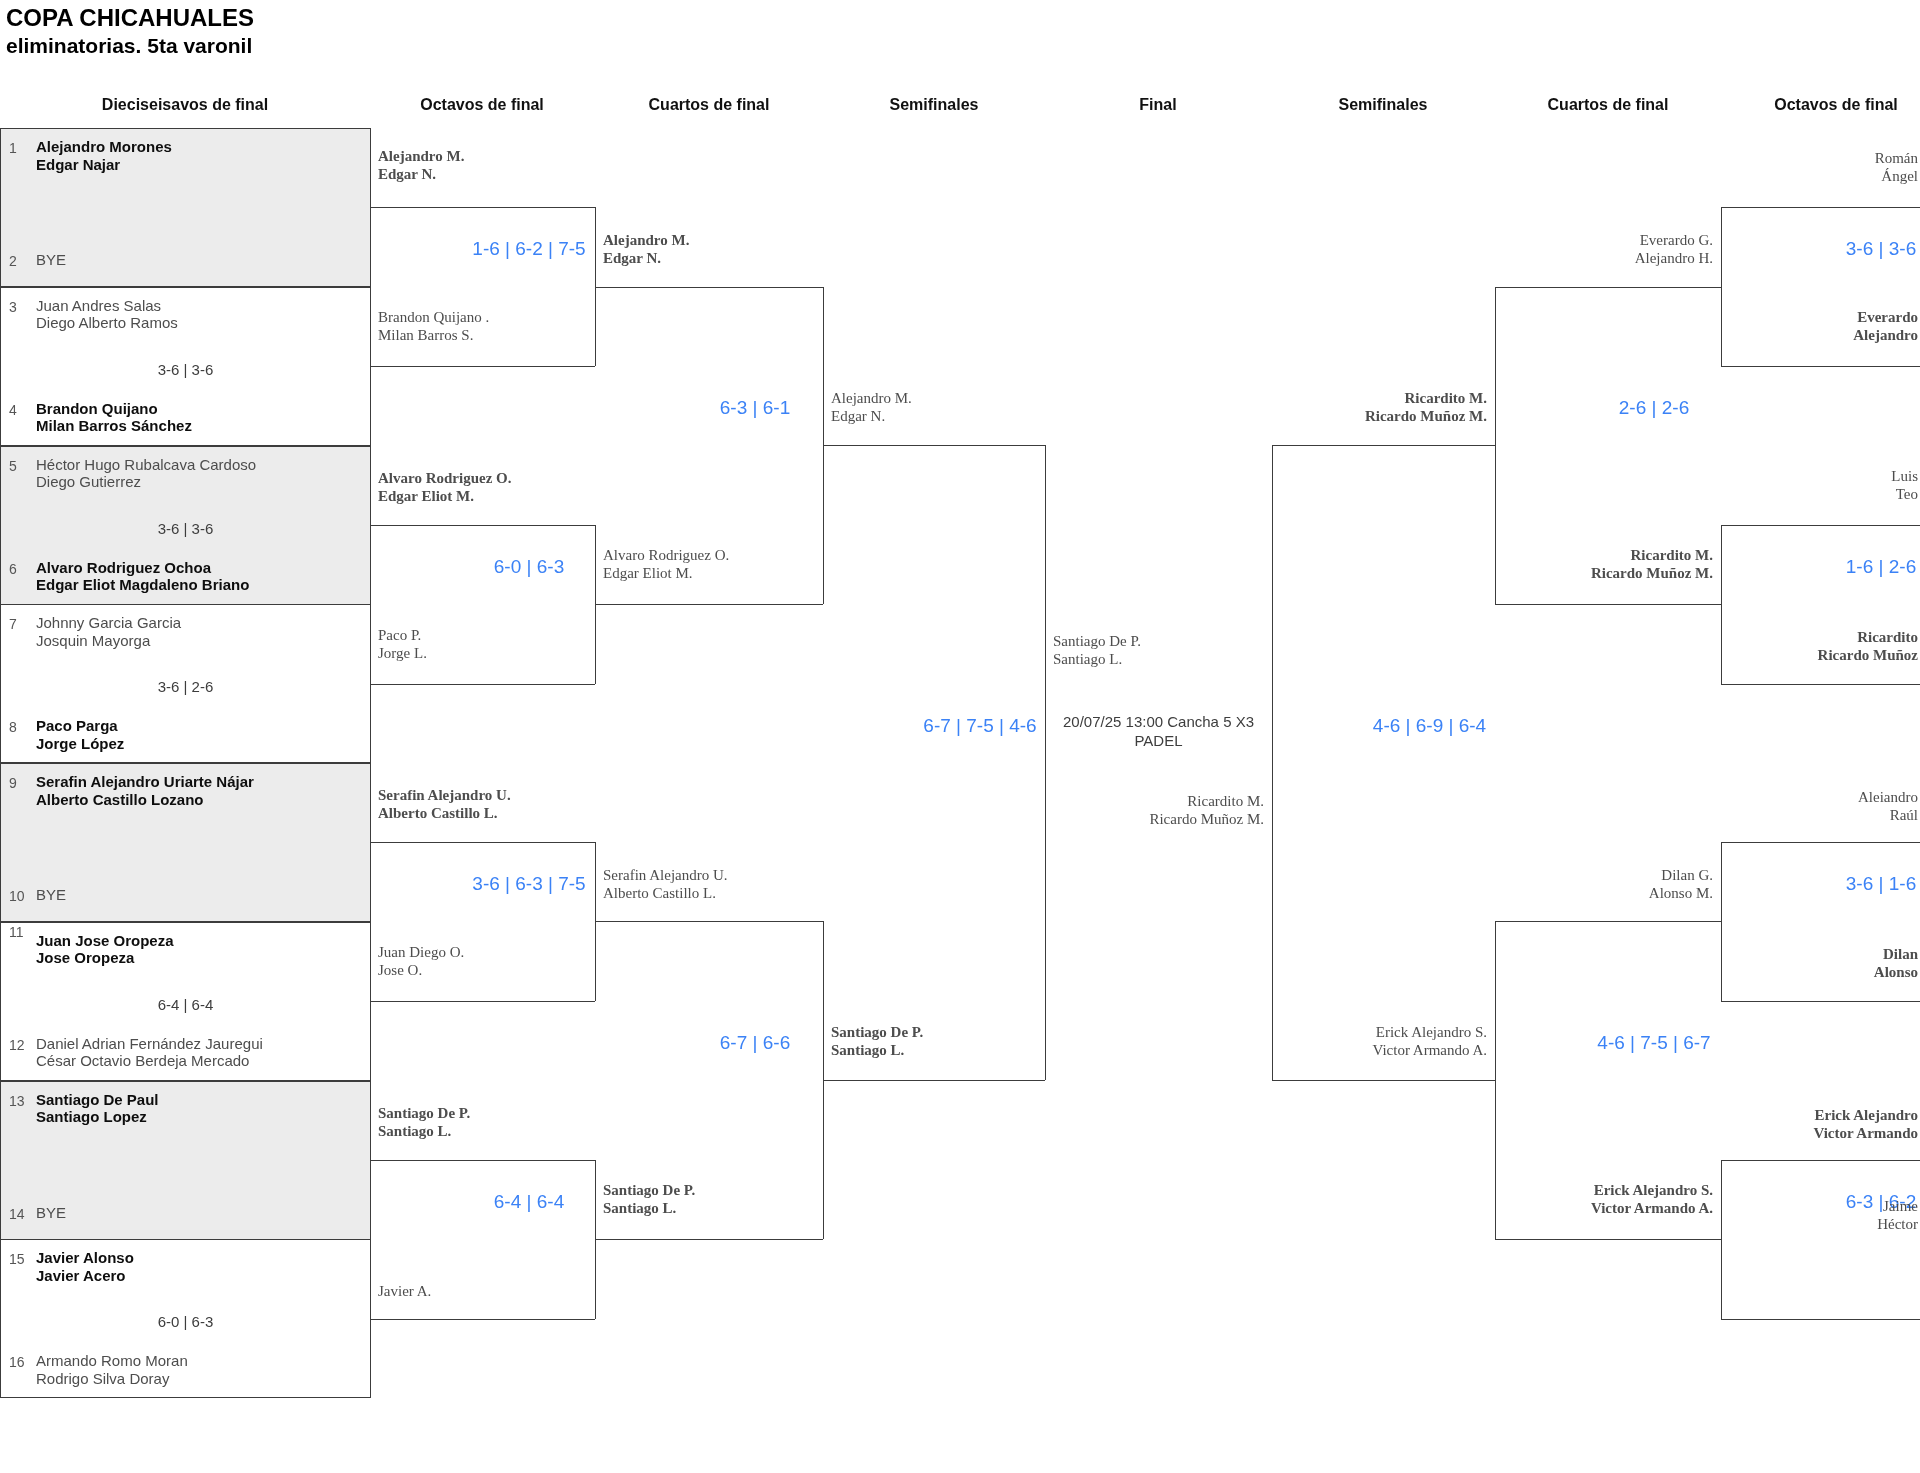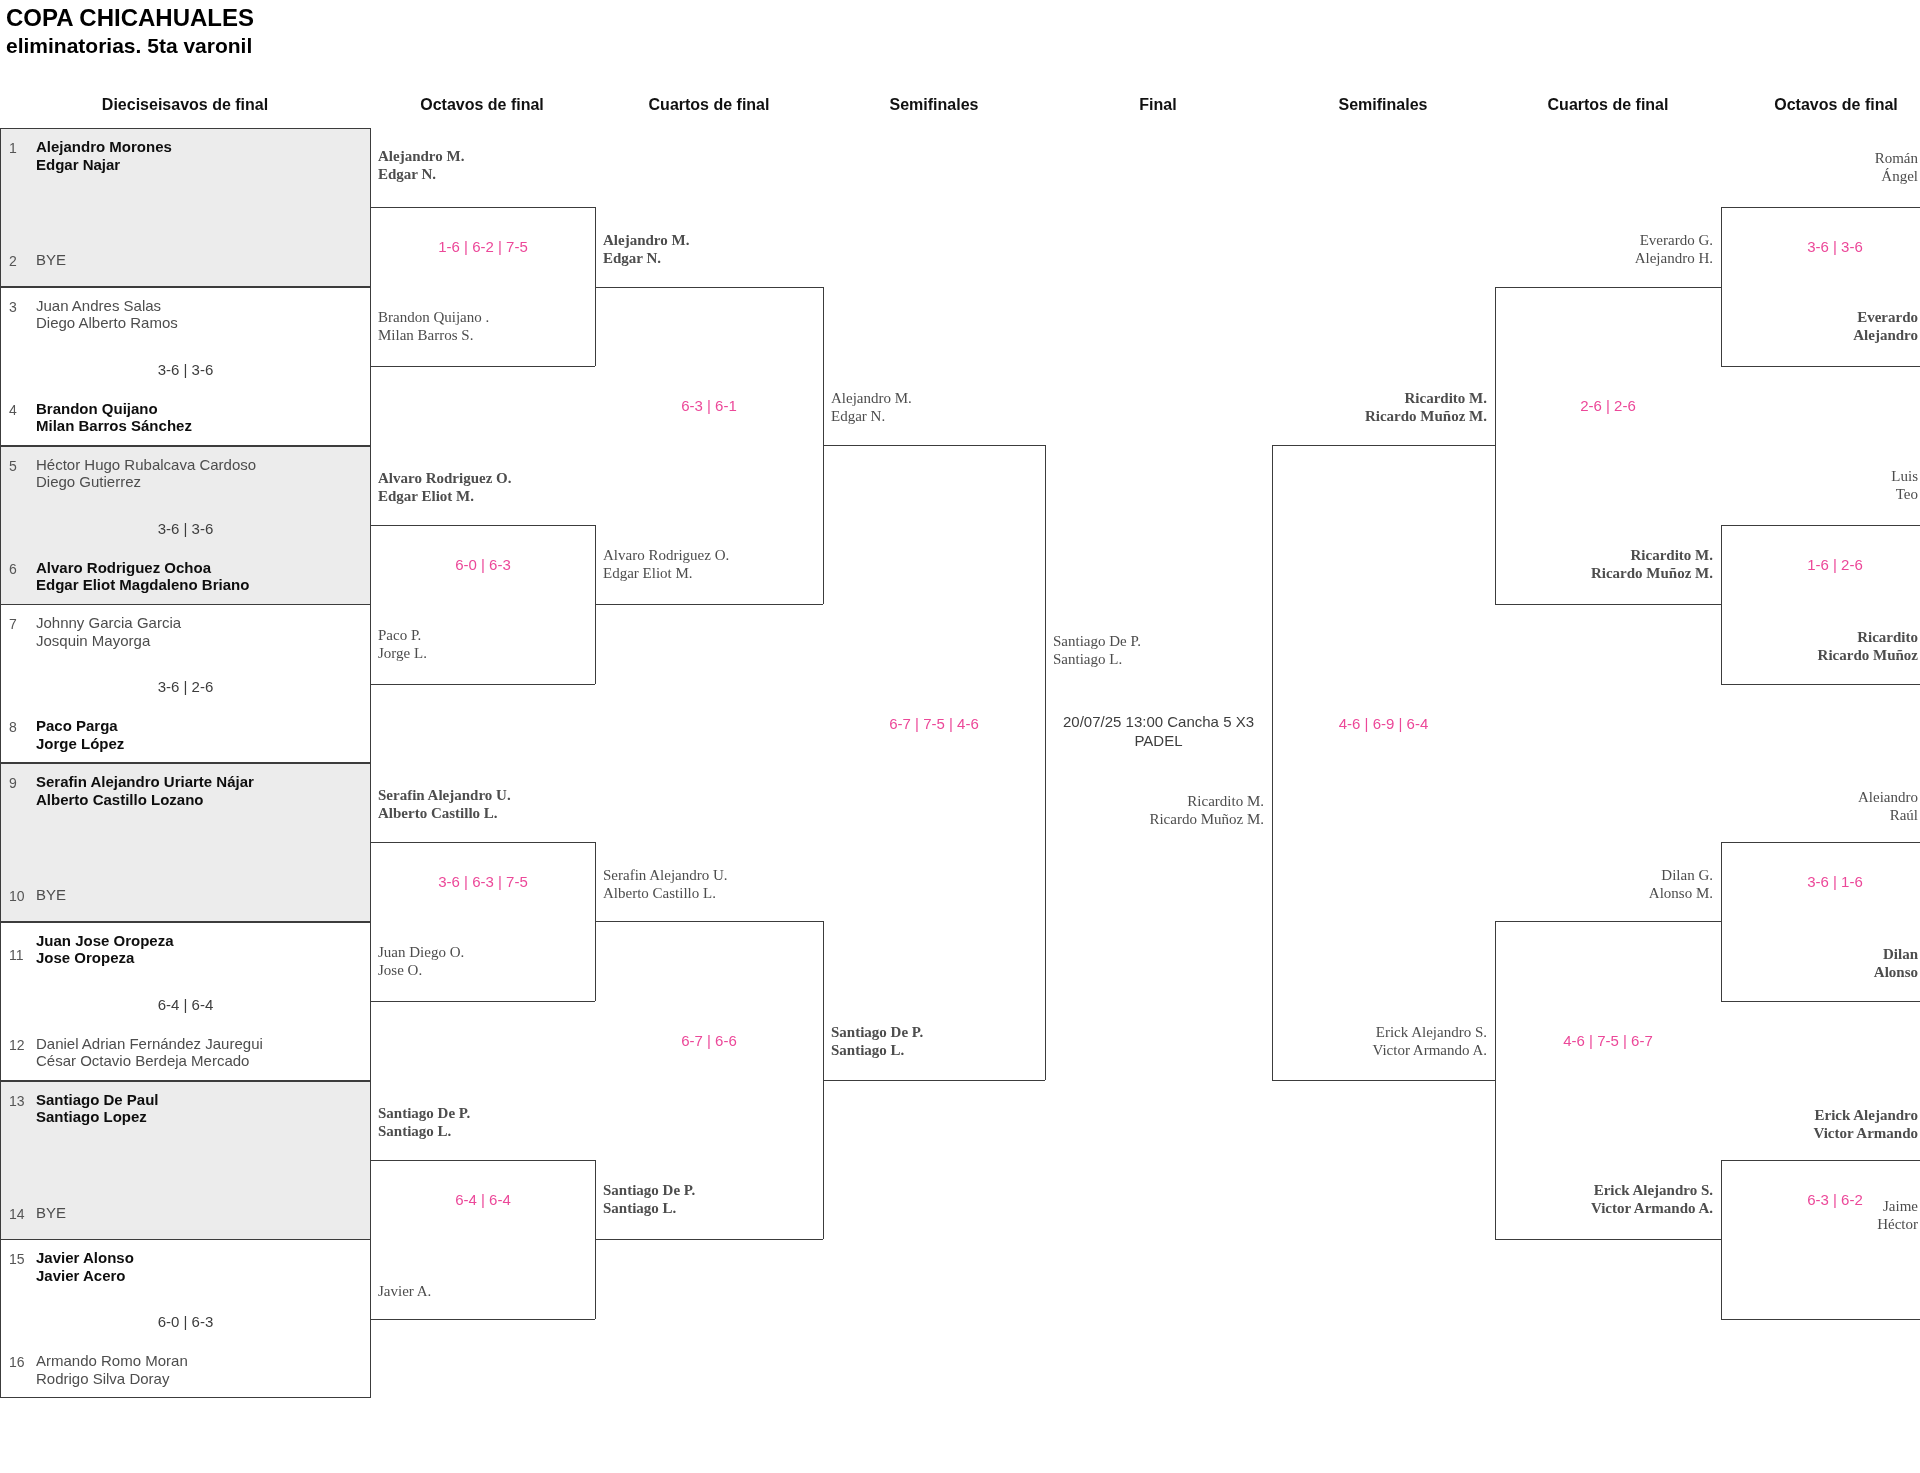--- a/index.html
+++ b/index.html
@@ -12,21 +12,21 @@
   .pair.alt{background:#ececec;}
   .num{position:absolute;left:8px;font-size:14px;color:#555;}
   .team{position:absolute;left:35px;font-size:15px;line-height:17.5px;color:#4d4d4d;white-space:nowrap;}
   .b{font-weight:700;color:#0e0e0e;}
   .tl{display:block;}
   .pscore{position:absolute;left:0;top:73px;width:100%;text-align:center;font-size:15px;color:#3d3d3d;}
   .hline{position:absolute;height:1px;background:#3c3c3c;}
   .vline{position:absolute;width:1px;background:#3c3c3c;}
   .mlabel{position:absolute;font-size:15px;line-height:17.5px;color:#4d4d4d;white-space:nowrap;font-family:Liberation Serif, serif;}
   .mlabel.r{text-align:right;}
-  .mscore{position:absolute;text-align:center;font-size:15px;color:#ec4899;white-space:nowrap;}
+  .mscore{position:absolute;text-align:center;font-size:19px;color:#3b82f6;white-space:nowrap;margin-left:46px;}
   .finfo{position:absolute;left:1045px;top:712px;width:227px;text-align:center;font-size:15px;line-height:19px;color:#3d3d3d;}
   .logo{position:absolute;left:1688px;top:5px;width:226px;height:62px;}
   .dot{position:absolute;border-radius:50%;}
   .logotext{position:absolute;left:64px;top:2px;font-size:45px;font-weight:700;letter-spacing:-1px;color:#76b82a;}
 </style>
 </head>
 <body>
 
 <div class="canvas">
 
@@ -107,21 +107,21 @@
       </div>
     <div class="pscore"></div>
     <span class="num" style="top:124px">10</span>
     <div class="team" style="top:122px">
         <span class="tl">BYE</span>
         <span class="tl"></span>
       </div>
   </div>
 
   <div class="pair" style="top:921.75px">
-    <span class="num" style="top:24px">11</span>
+    <span class="num" style="top:1px">11</span>
     <div class="team b" style="top:9px">
         <span class="tl">Juan Jose Oropeza</span>
         <span class="tl">Jose Oropeza</span>
       </div>
     <div class="pscore">6-4 | 6-4</div>
     <span class="num" style="top:114px">12</span>
     <div class="team" style="top:112px">
         <span class="tl">Daniel Adrian Fernández Jauregui</span>
         <span class="tl">César Octavio Berdeja Mercado</span>
       </div>

